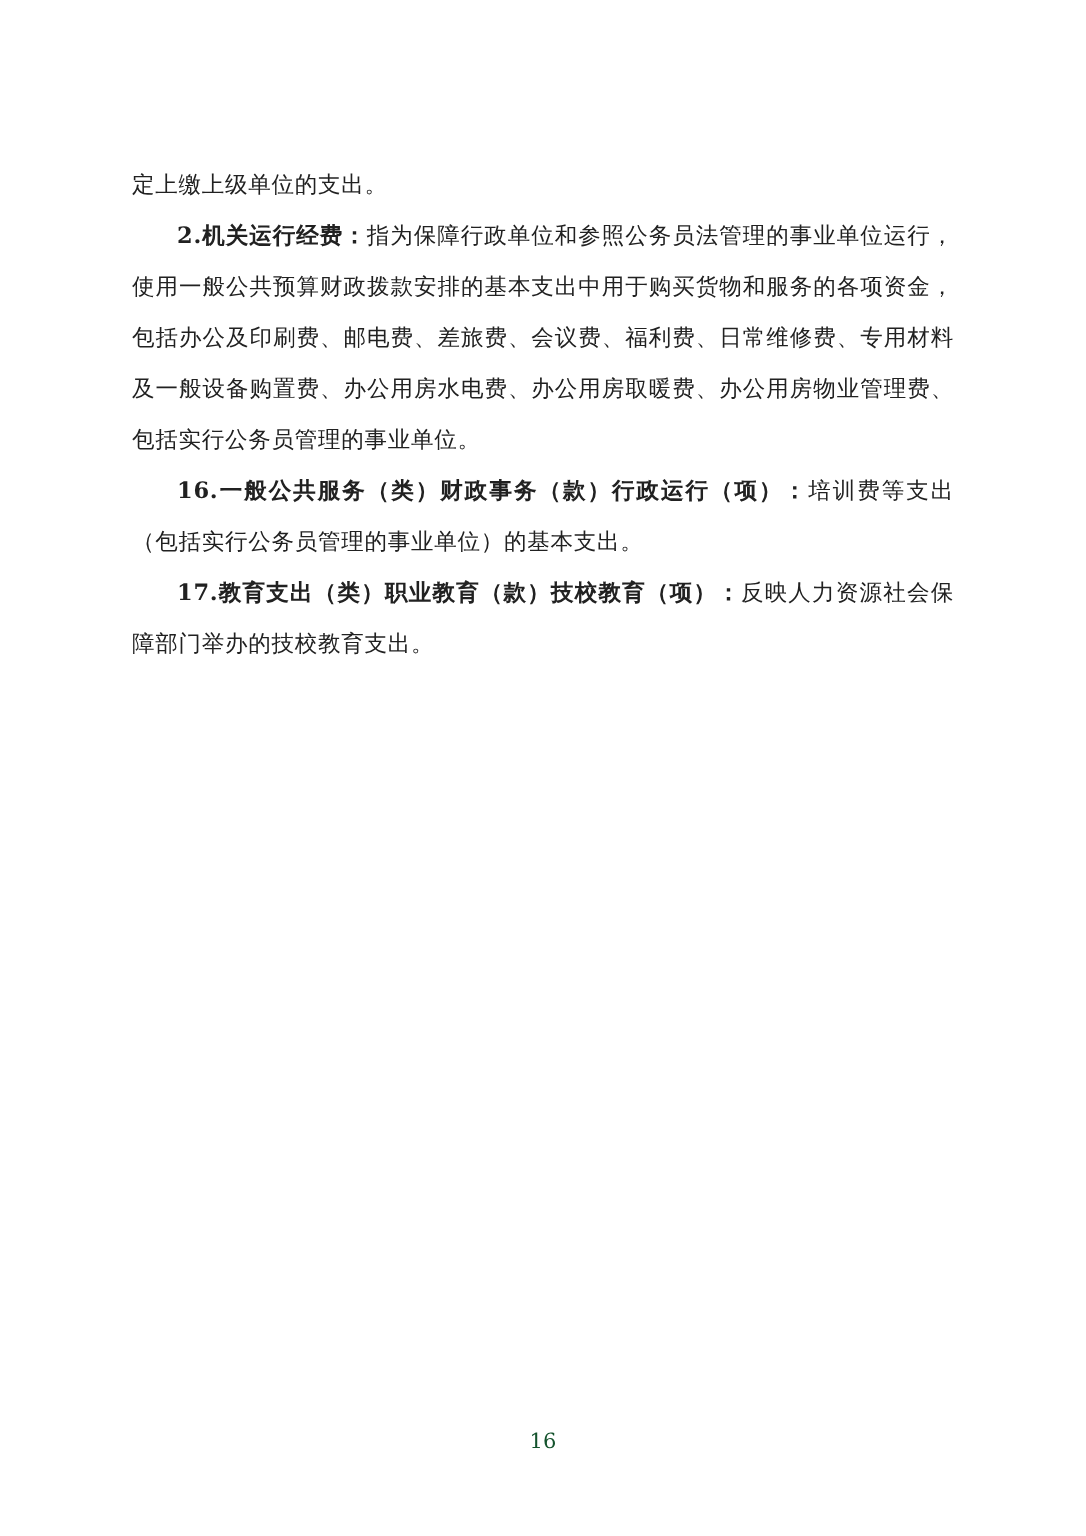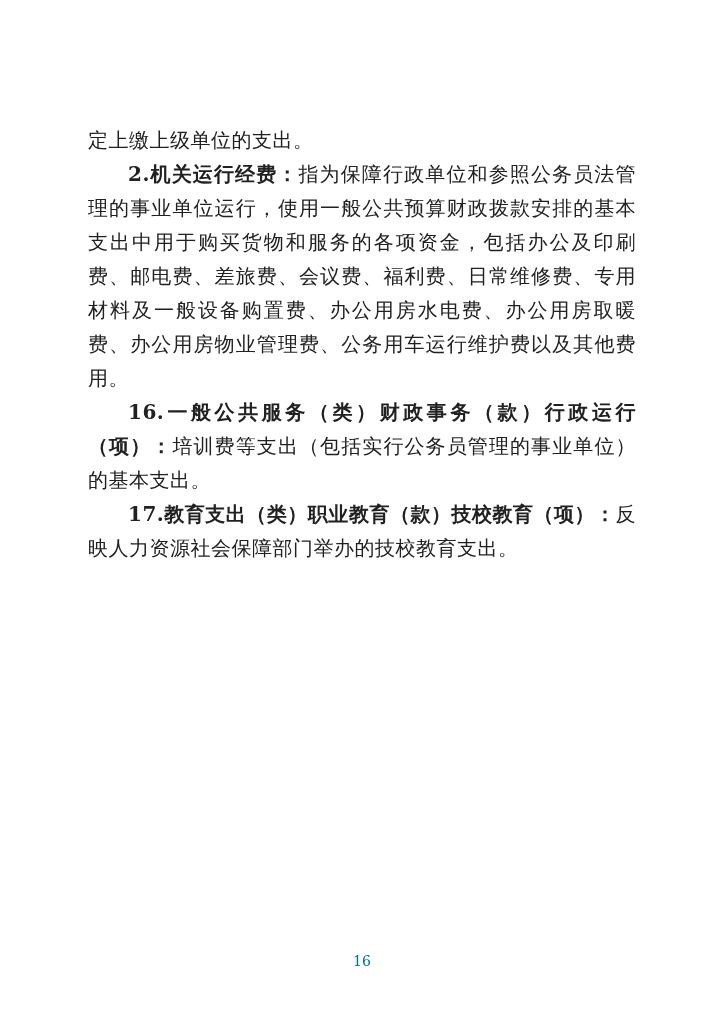--- a/index.html
+++ b/index.html
@@ -14,62 +14,61 @@
     background: #ffffff;
     overflow: hidden;
     font-family: "DejaVu Serif", "Liberation Serif", serif;
     color: #212121;
   }
   .content {
     position: absolute;
     left: 88px;
     top: 106px;
     width: 548px;
-    font-size: 20px;
+    font-size: 15px;
     line-height: 34px;
     text-align: justify;
     text-justify: inter-ideograph;
     letter-spacing: 0.5px;
-    margin-top: 17px;
   }
   .content p {
     margin: 0;
     padding: 0;
     text-indent: 2em;
   }
   .content p.continuation {
     text-indent: 0;
   }
   .content .term {
     font-weight: bold;
   }
   .page-footer {
     position: absolute;
     left: 0;
     bottom: 54px;
     width: 100%;
     text-align: center;
     font-size: 14px;
     line-height: 18px;
-    color: #0369a1;
+    color: #14532d;
     font-family: "DejaVu Serif", "Liberation Serif", serif;
   }
 </style>
 </head>
 <body>
 
 <div class="page">
   <div class="content">
 
     <p class="continuation"><span>定上缴上级单位的支出。</span></p>
 
 
 
 
-    <p><span class="term">2.机关运行经费：</span><span>指为保障行政单位和参照公务员法管理的事业单位运行，使用一般公共预算财政拨款安排的基本支出中用于购买货物和服务的各项资金，包括办公及印刷费、邮电费、差旅费、会议费、福利费、日常维修费、专用材料及一般设备购置费、办公用房水电费、办公用房取暖费、办公用房物业管理费、公务用车运行维护费以及其他费用。</span></p>
+    <p><span class="term">2.机关运行经费：</span><span>指为保障行政单位和参照公务员法管理的事业单位运行，使用一般公共预算财政拨款安排的基本支出中用于购买货物和服务的各项资金，包括办公及印刷费、邮电费、差旅费、会议费、福利费、日常维修费、专用材料及一般设备购置费、办公用房水电费、办公用房取暖费、办公用房物业管理费、包括实行公务员管理的事业单位。</span></p>
 
     <p><span class="term">16.一般公共服务（类）财政事务（款）行政运行（项）：</span><span>培训费等支出（包括实行公务员管理的事业单位）的基本支出。</span></p>
 
     <p><span class="term">17.教育支出（类）职业教育（款）技校教育（项）：</span><span>反映人力资源社会保障部门举办的技校教育支出。</span></p>
 
 
   </div>
 
   <div class="page-footer">16</div>
 </div>

